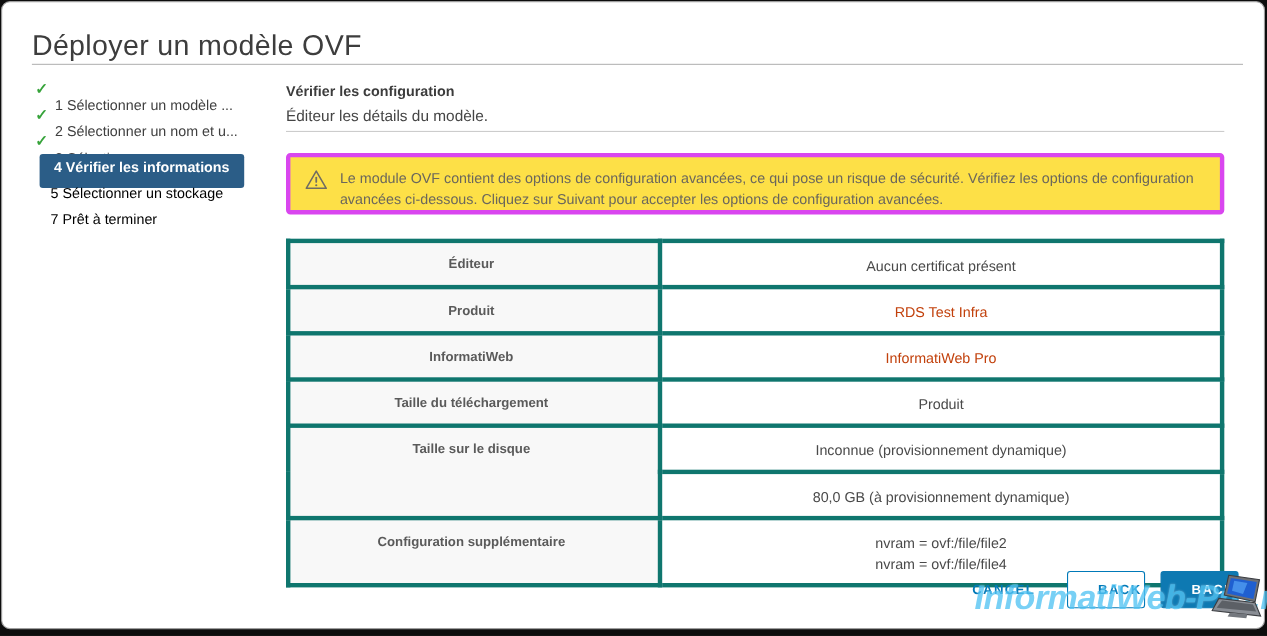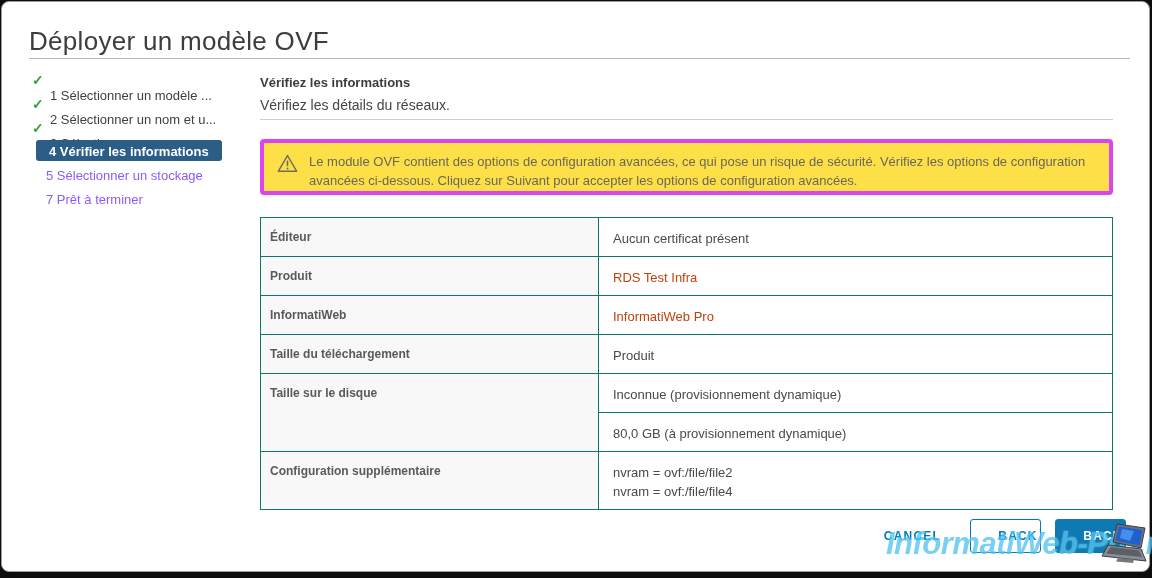--- a/index.html
+++ b/index.html
@@ -14,44 +14,44 @@
   .title-divider { position:absolute; left:27px; top:56px; width:1101px;
                    border-top:1px solid #b5b5b5; }
 
   
   .steps { position:absolute; left:30px; top:66px; width:215px; }
   .step { position:relative; height:24px; font-size:13px; line-height:24px;
           white-space:nowrap; cursor:default; }
   .step .check { position:absolute; left:0; top:0; color:#36a33a; font-size:14px;
                  font-weight:bold; }
   .step.done .lab   { position:absolute; left:18px; color:#3f3f3f;margin-top:16px; }
-  .step.future .lab { position:absolute; left:14px; color:#8b5cf6; }
+  .step.future .lab { position:absolute; left:14px; color:#000000; }
   .step.active { height:24px; }
-  .step.active .chip { position:absolute; left:4px; top:0px; height:21px;
+  .step.active .chip { position:absolute; left:4px; top:0px; height:31px;
                        line-height:23px; padding:0 13px; background:#2b5d87;
                        color:#ffffff; font-weight:bold; border-radius:3px; }
 
   
   .content-heading { position:absolute; left:258px; top:73px; font-size:13px;
                      font-weight:bold; color:#3c3c3c; }
   .content-subheading { position:absolute; left:258px; top:95px; font-size:14px;
                         color:#454545; }
   .content-divider { position:absolute; left:258px; top:117px; width:853px;
                      border-top:1px solid #cccccc; }
 
   .warning-box { position:absolute; left:258px; top:137px; width:853px; height:56px;
                  background:#fde047; border:4px solid #d946ef; border-radius:4px; }
   .warning-box .w-icon { position:absolute; left:13px; top:11px; }
   .warning-box .w-text { position:absolute; left:45px; top:9px; width:780px;
                          font-size:13px; line-height:19px; color:#6b675c; }
 
   
   table.details { position:absolute; left:258px; top:215px; width:853px;
                   border-collapse:collapse; }
-  table.details td { border:1px solid #0f766e; vertical-align:top; }
+  table.details td { border:4px solid #0f766e; vertical-align:top;text-align:center; }
   table.details td.lbl { width:338px; background:#f8f8f8; font-size:12px;
                          font-weight:bold; color:#5a5a5a; padding:12px 14px 8px 9px; }
   table.details td.val { font-size:13px; color:#4a4a4a; padding:11px 14px 8px 14px;
                          line-height:19px; }
   table.details tr { height:36px; }
   table.details tr.tall { height:51px; }
   table.details .link { color:#c2410c; cursor:pointer; }
 
   
   .footer { position:absolute; top:517px; right:23px; display:flex;
@@ -97,22 +97,22 @@
         <span class="chip">4 Vérifier les informations</span>
       </div>
       <div class="step future">
         <span class="lab">5 Sélectionner un stockage</span>
       </div>
       <div class="step future">
         <span class="lab">7 Prêt à terminer</span>
       </div>
     </div>
 
-  <div class="content-heading">Vérifiez les informations</div>
-  <div class="content-subheading">Vérifiez les détails du réseaux.</div>
+  <div class="content-heading">Vérifier les configuration</div>
+  <div class="content-subheading">Éditeur les détails du modèle.</div>
   <div class="content-divider"></div>
 
   <div class="warning-box">
     <span class="w-icon">
       <svg width="21" height="19" viewBox="0 0 21 19">
         <path d="M10.5 1.6 L19.6 17.2 H1.4 Z" fill="none" stroke="#706c62" stroke-width="1.4" stroke-linejoin="round"></path>
         <rect x="9.7" y="6.6" width="1.6" height="5.6" rx="0.8" fill="#706c62"></rect>
         <circle cx="10.5" cy="14.4" r="1" fill="#706c62"></circle>
       </svg>
     </span>

